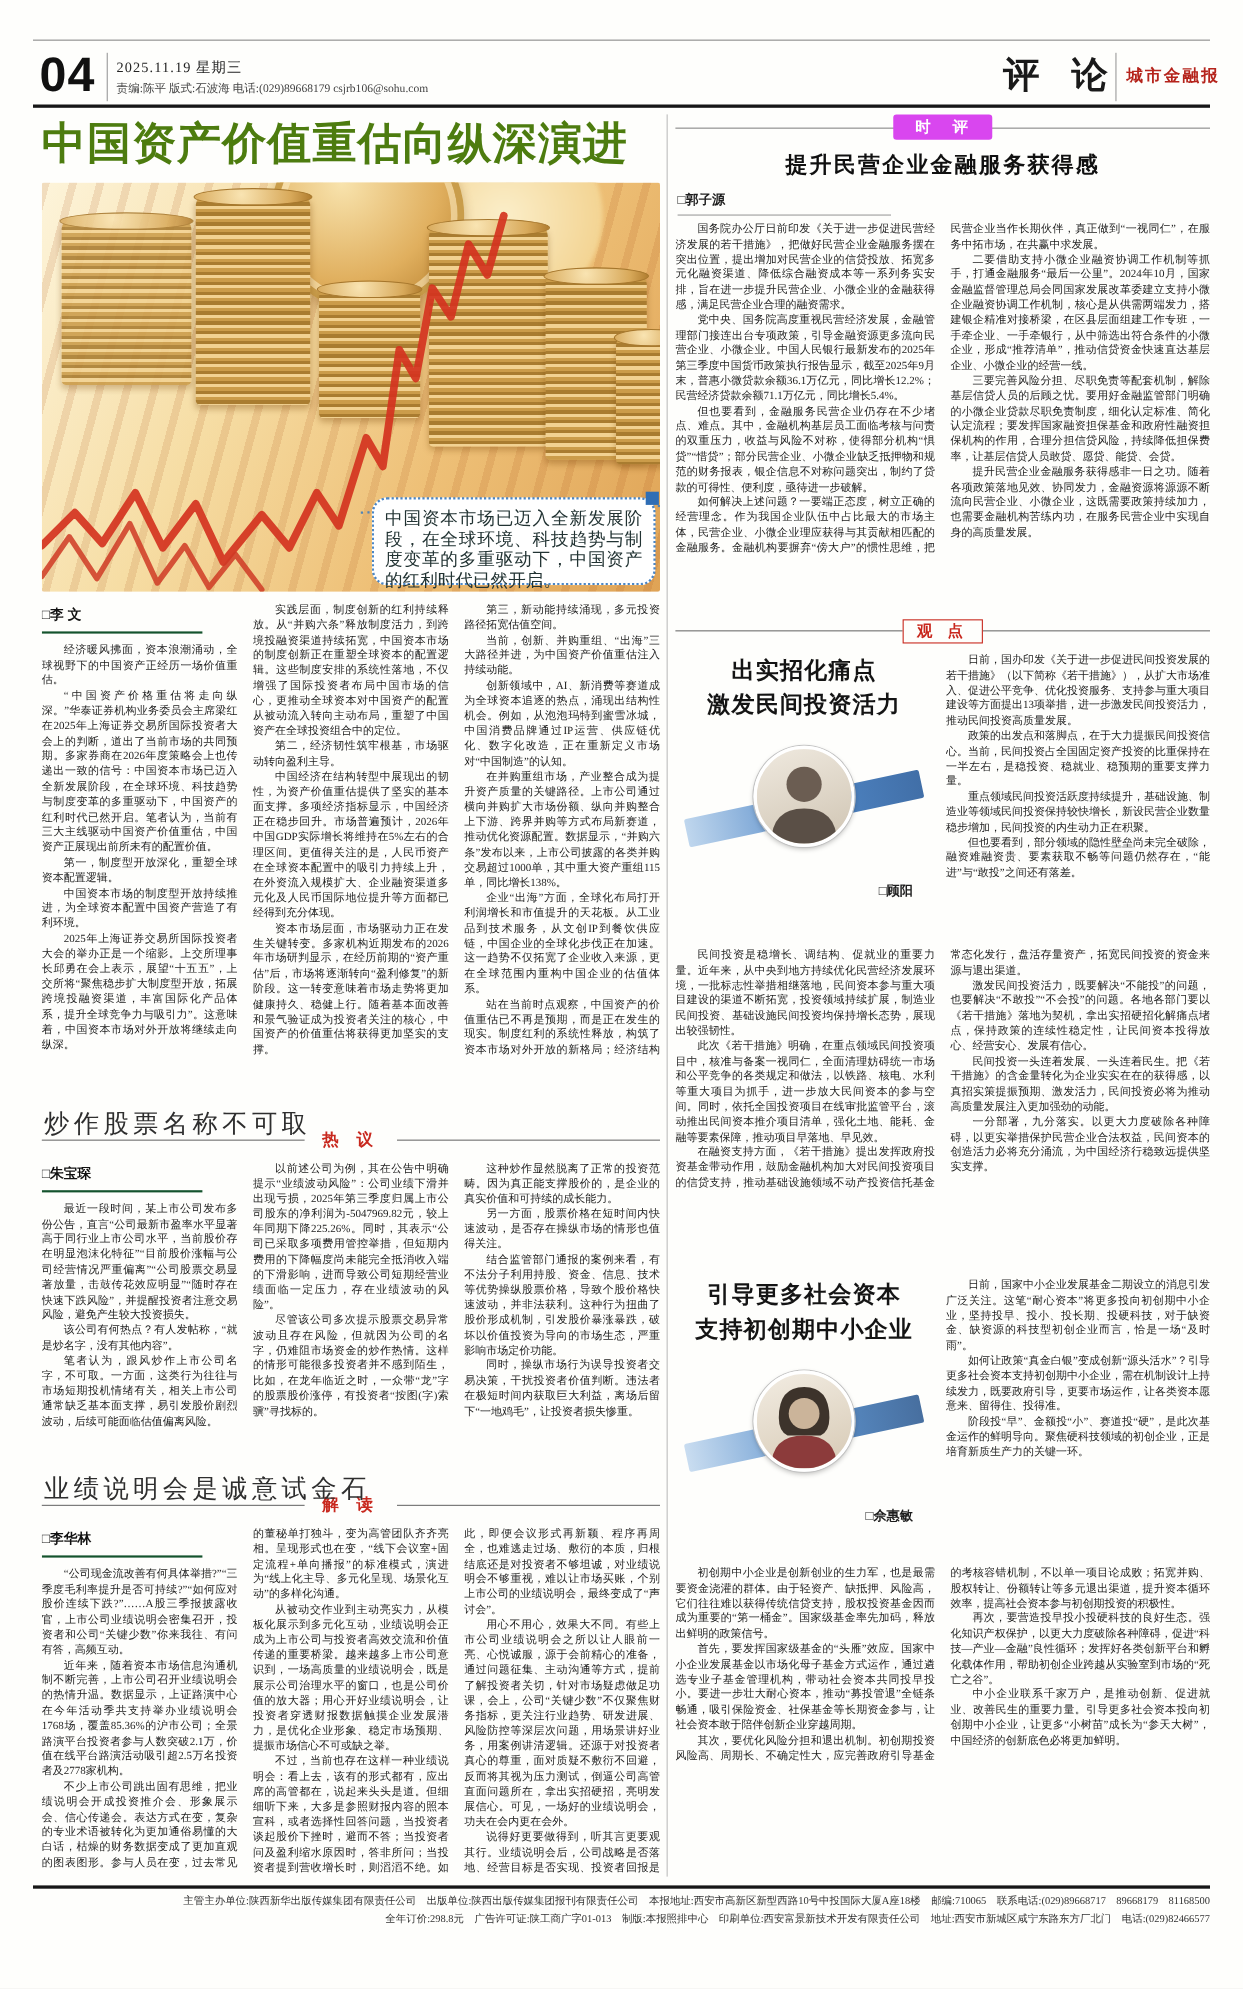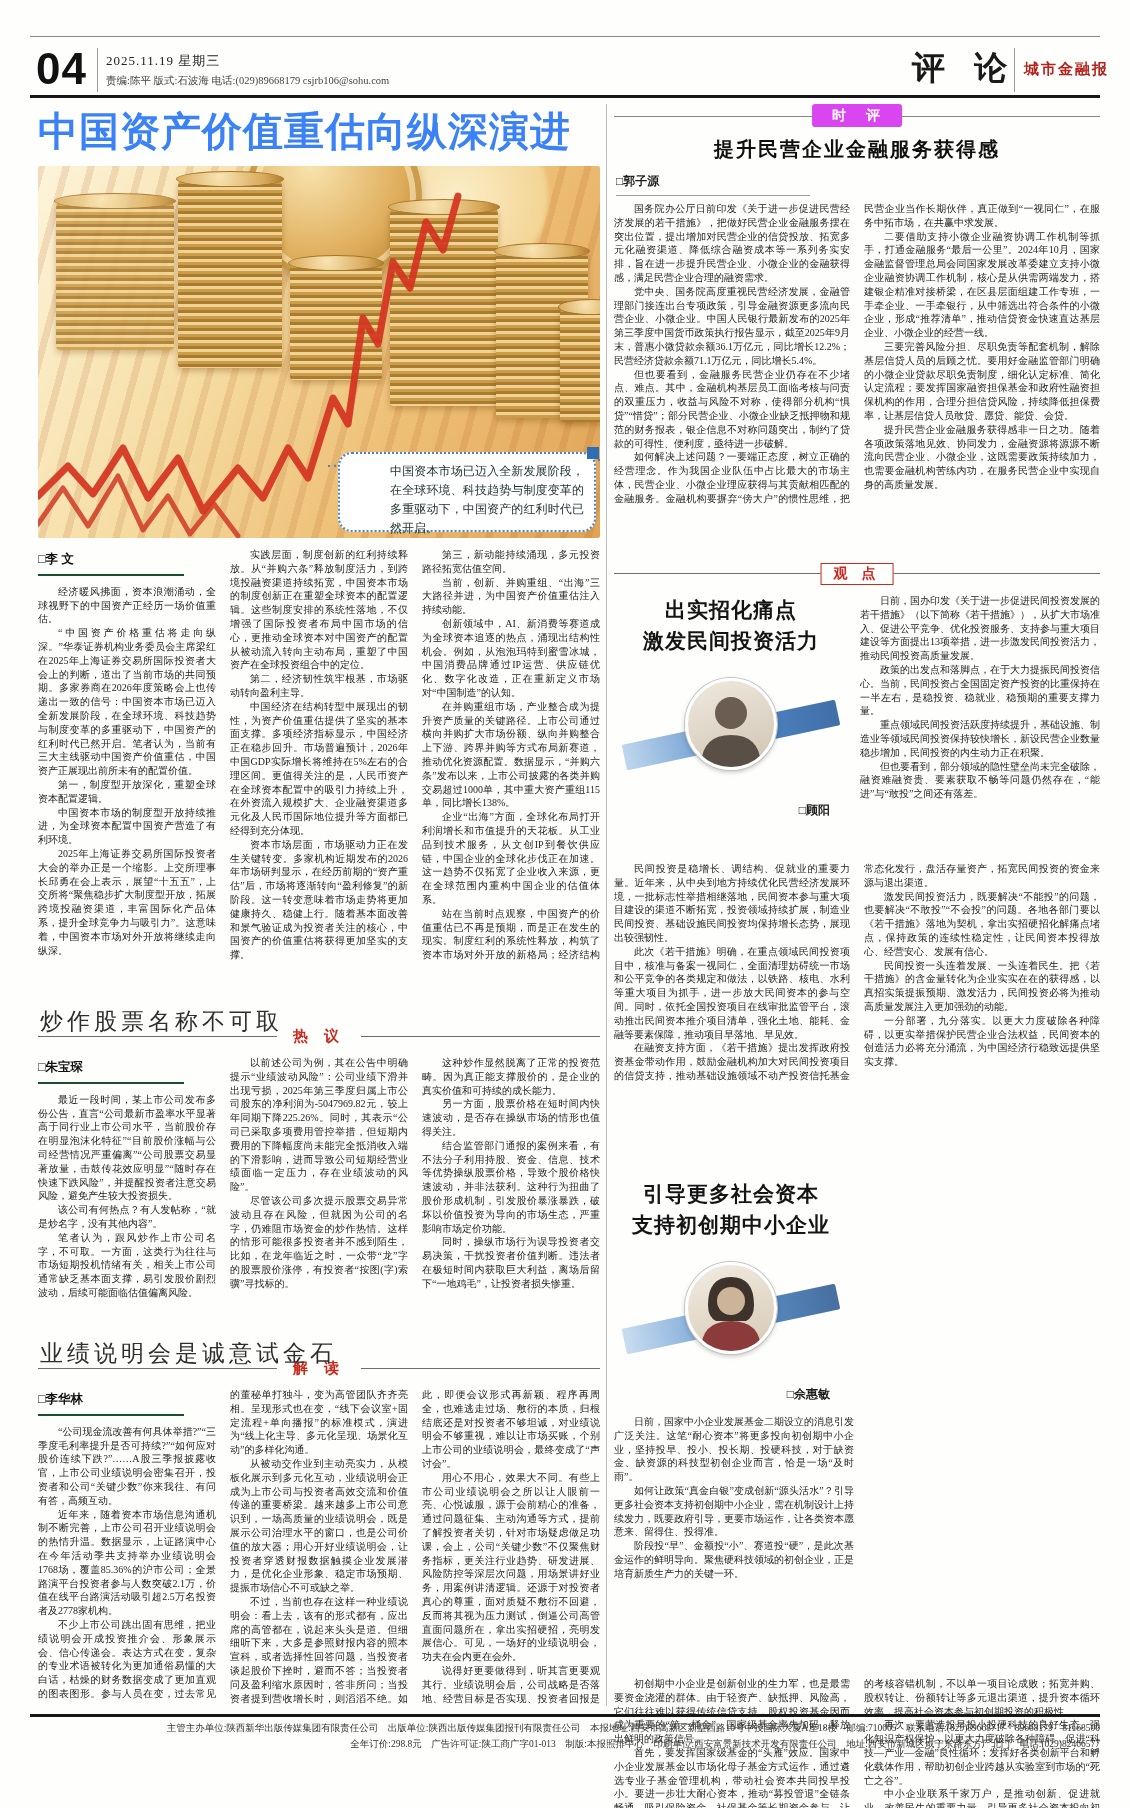--- a/index.html
+++ b/index.html
@@ -17,40 +17,40 @@
   .mast-vdiv { position:absolute; top:48px; width:1px; height:44px; background:#9a9a9a; }
   .mast-date { position:absolute; left:106px; top:52px; font-size:13px; color:#222; letter-spacing:1px; }
   .mast-staff { position:absolute; left:106px; top:74px; font-size:10.5px; color:#444; }
   .mast-section { position:absolute; left:912px; top:46px; font-family:"Liberation Sans",sans-serif; font-size:33px; font-weight:700; letter-spacing:10px; color:#1a1a1a; }
   .mast-paper { position:absolute; left:1024px; top:60px; font-size:15px; font-weight:bold; color:#b5241c; letter-spacing:2px; }
   
   .mid-vdiv { position:absolute; left:606px; top:104px; width:1px; height:1602px; background:#bdbdbd; }
   .left-region  { position:absolute; left:38px;  top:102px; width:562px; }
   .right-region { position:absolute; left:614px; top:102px; width:486px; }
   
-  .lead-headline { font-family:"Liberation Sans","DejaVu Sans",sans-serif; font-weight:900; font-size:40px; letter-spacing:1px; color:#3b82f6; line-height:58px; white-space:nowrap; }
+  .lead-headline { font-family:"Liberation Sans","DejaVu Sans",sans-serif; font-weight:900; font-size:40px; letter-spacing:1px; color:#4d7c0f; line-height:58px; white-space:nowrap; }
   .photo { position:absolute; left:0; top:64px; width:562px; height:372px; overflow:hidden; border-radius:2px;
     background:
       repeating-linear-gradient(105deg, rgba(170,80,25,.14) 0 7px, rgba(170,80,25,0) 7px 24px),
       linear-gradient(118deg,#fdf4da 0%,#f6dda4 35%,#eec077 65%,#dfa355 100%);
   }
   .bokeh { position:absolute; border-radius:50%; filter:blur(2px); }
   .stack { position:absolute; border-radius:8px 8px 4px 4px;
     background:repeating-linear-gradient(180deg,#f2d292 0 3px,#cb9c4a 3px 6px,#a97c30 6px 9px);
     box-shadow:0 3px 6px rgba(120,70,10,.35);
   }
   .stack::before { content:""; position:absolute; left:-2px; right:-2px; top:-7px; height:14px; border-radius:50%;
     background:radial-gradient(circle at 40% 35%, #f9e4b2, #d8a95a 70%, #b07c2e); border:1px solid #a5762c; }
   .coin-face { position:absolute; border-radius:50%;
     background:radial-gradient(circle at 36% 32%, #f8e3ad, #e0af5e 58%, #b27a28);
     border:6px solid #c99d4b; box-shadow:inset 0 0 0 6px rgba(255,240,200,.55), 0 4px 10px rgba(120,70,10,.3); }
   .chart-svg { position:absolute; left:0; top:0; }
   .caption-box { position:absolute; left:300px; top:286px; width:258px; height:80px; background:#fff;
     border:2px dotted #4a86c6; border-radius:14px; padding:8px 10px 6px; }
-  .caption-box p { font-size:12px; line-height:19px; color:#233; text-align:justify;margin-left:40px; }
+  .caption-box p { font-size:16px; line-height:19px; color:#233; text-align:justify; }
   .caption-corner { position:absolute; right:-5px; top:-7px; width:12px; height:12px; background:#2f6eb5; }
   .byline { display:block; font-weight:bold; font-size:12.5px; color:#111; padding:3px 0 7px; border-bottom:2px solid #14532d; width:82%; margin:2px 0 9px; text-indent:0 !important; font-family:"Liberation Sans",sans-serif; }
   .body-cols { column-gap:14px; overflow:hidden; font-size:10px; line-height:13.8px; text-align:justify; color:#1c1c1c; }
   .cols3 { column-count:3; }
   .cols2 { column-count:2; }
   .body-cols p { text-indent:2em; }
   .lead-body { position:absolute; left:0; top:446px; width:562px; height:420px; }
   
   .divider { position:absolute; height:20px;margin-top:43px; }
   .divider .dv-line { position:absolute; left:0; right:0; top:9px; border-top:1px solid #6e6e6e; }
@@ -239,21 +239,21 @@
     </div>
     <div class="vp-bottom body-cols cols2">
         <p>民间投资是稳增长、调结构、促就业的重要力量。近年来，从中央到地方持续优化民营经济发展环境，一批标志性举措相继落地，民间资本参与重大项目建设的渠道不断拓宽，投资领域持续扩展，制造业民间投资、基础设施民间投资均保持增长态势，展现出较强韧性。</p>
         <p>此次《若干措施》明确，在重点领域民间投资项目中，核准与备案一视同仁，全面清理妨碍统一市场和公平竞争的各类规定和做法，以铁路、核电、水利等重大项目为抓手，进一步放大民间资本的参与空间。同时，依托全国投资项目在线审批监管平台，滚动推出民间资本推介项目清单，强化土地、能耗、金融等要素保障，推动项目早落地、早见效。</p>
         <p>在融资支持方面，《若干措施》提出发挥政府投资基金带动作用，鼓励金融机构加大对民间投资项目的信贷支持，推动基础设施领域不动产投资信托基金常态化发行，盘活存量资产，拓宽民间投资的资金来源与退出渠道。</p>
         <p>激发民间投资活力，既要解决“不能投”的问题，也要解决“不敢投”“不会投”的问题。各地各部门要以《若干措施》落地为契机，拿出实招硬招化解痛点堵点，保持政策的连续性稳定性，让民间资本投得放心、经营安心、发展有信心。</p>
         <p>民间投资一头连着发展、一头连着民生。把《若干措施》的含金量转化为企业实实在在的获得感，以真招实策提振预期、激发活力，民间投资必将为推动高质量发展注入更加强劲的动能。</p>
         <p>一分部署，九分落实。以更大力度破除各种障碍，以更实举措保护民营企业合法权益，民间资本的创造活力必将充分涌流，为中国经济行稳致远提供坚实支撑。</p>
       </div>
 
-    <div class="vp-row" style="margin-top:28px;flex-direction:column;">
+    <div class="vp-row" style="margin-top:12px;">
       <div class="vp-left">
         <div class="vp-title">引导更多社会资本</div>
         <div class="vp-title">支持初创期中小企业</div>
         <div class="avatar-zone">
           <i class="ribbon" style="background:linear-gradient(90deg,#c3d9ef,#4a85c6 55%,#335f95);"></i>
           <span class="avatar" style="background:linear-gradient(160deg,#f2ece2,#d6c9b4);">
             <svg width="86" height="86" viewBox="0 0 86 86">
               <path d="M20 40 Q20 12 43 12 Q66 12 66 40 Q66 52 58 56 L28 56 Q20 52 20 40 Z" fill="#3d332b"></path>
               <circle cx="43" cy="36" r="14" fill="#cbb49a"></circle>
               <path d="M13 86 Q13 56 43 56 Q73 56 73 86 Z" fill="#8c3b3b"></path>

